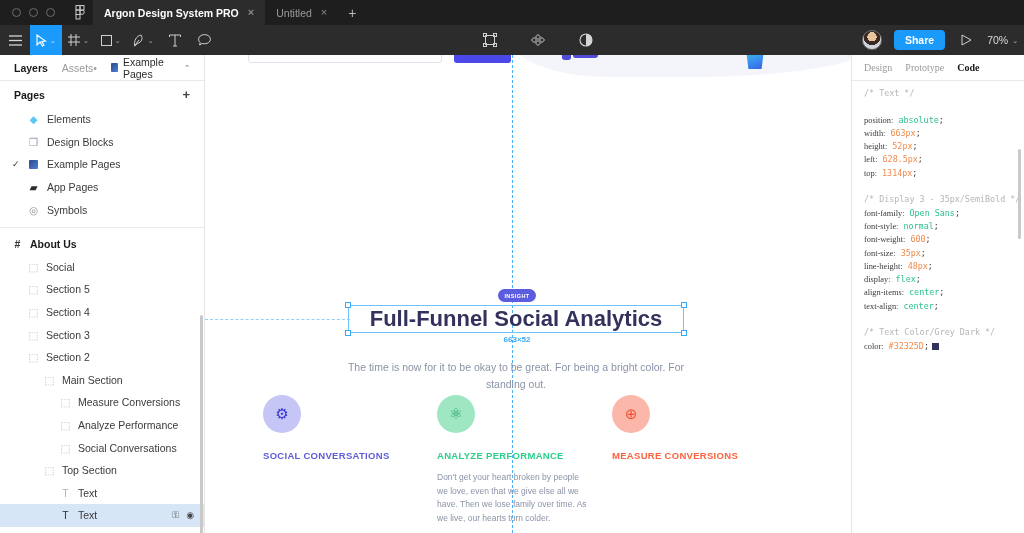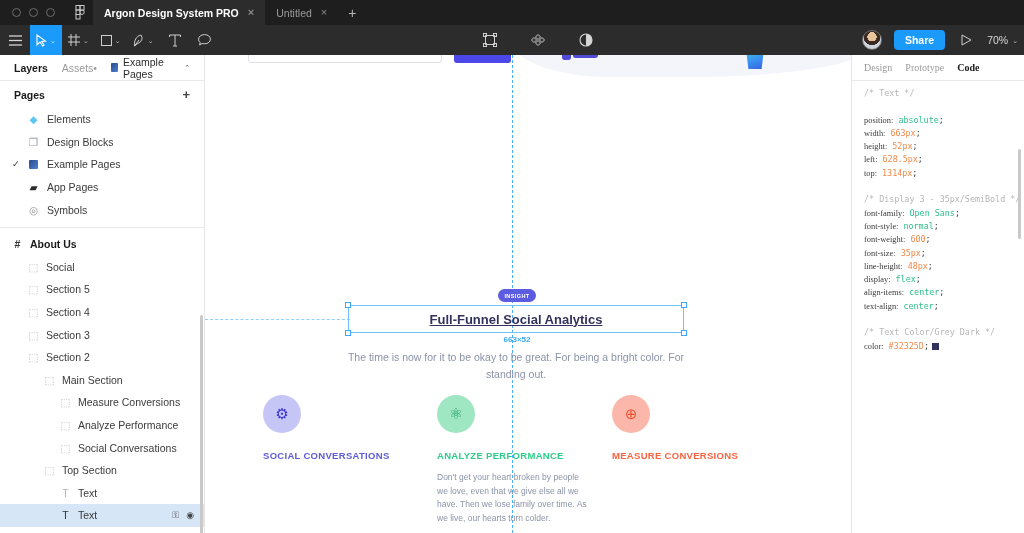--- a/index.html
+++ b/index.html
@@ -150,27 +150,27 @@
     border-top: 1px dashed #8fd0fb;
   }
   .dim-label {
     position: absolute; left: 262px; top: 280px; width: 100px;
     text-align: center; font-size: 8px; font-weight: bold; color: #3ba9f7;
   }
 
   .hero-title {
     position: absolute; left: 143px; top: 250px; width: 336px; height: 28px;
     display: flex; align-items: center; justify-content: center;
-    font-size: 13px; font-weight: bold; color: #32325d;
-    text-decoration: underline; text-decoration-color: #32325d;
+    font-size: 22px; font-weight: bold; color: #32325d;
+    text-decoration-color: #32325d;
     text-underline-offset: 1px;
     text-align: center;
   }
   .hero-sub {
-    position: absolute; left: 134px; top: 294px; width: 354px;
+    position: absolute; left: 134px; top: 304px; width: 354px;
     text-align: center; font-size: 10.5px; color: #8b93a7; line-height: 17px;
   }
 
   
   .features { position: absolute; left: 0; top: 340px; width: 646px; display: flex; }
   .feat { width: 174px; }
   .feat.c1 { margin-left: 58px; }
   .feat.c2 { margin-left: 0px; }
   .feat.c3 { margin-left: 1px; }
   .feat-icon {

